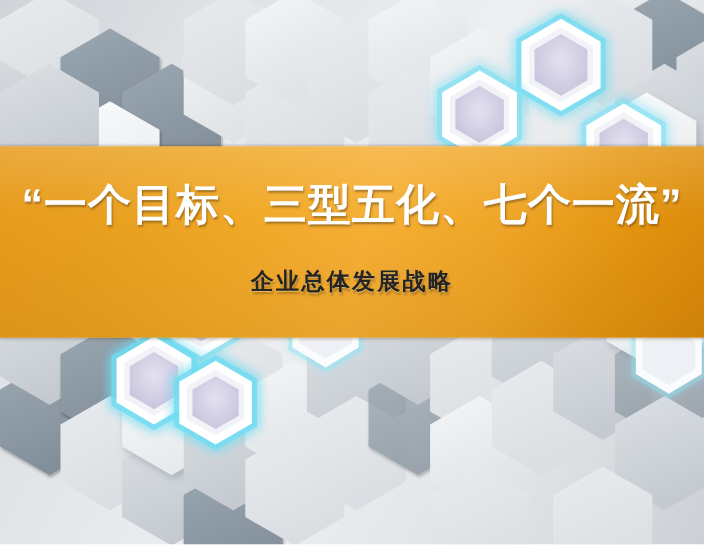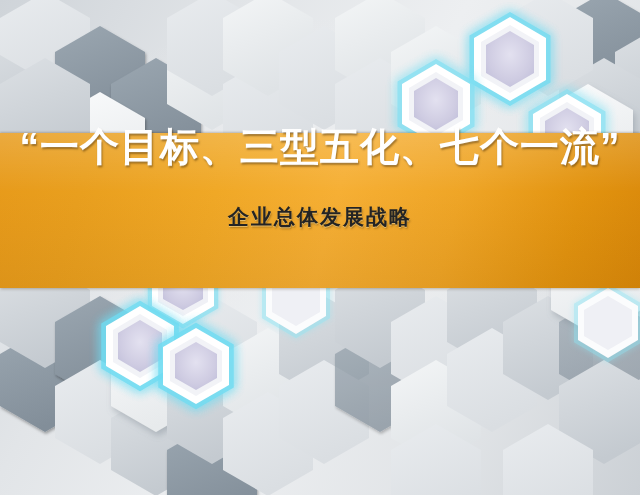--- a/index.html
+++ b/index.html
@@ -20,29 +20,29 @@
   }
 
   
   #hexfield { position:absolute; inset:0; }
   #hexfield svg { display:block; width:640px; height:495px; }
 
   
   .band {
     position:absolute;
     left:0; right:0;
-    top:133px; height:155px;
+    top:133px; height:174px;
     background:linear-gradient(105deg,
         #E79A1A 0%, #E99F1E 14%, #F0A826 34%,
         #F6AF34 52%, #EFA526 70%, #E2930F 88%, #D9880A 100%);
     box-shadow:0 1px 3px rgba(60,40,0,.28), 0 -1px 2px rgba(60,40,0,.18);
     display:flex;
     flex-direction:column;
     align-items:center;
-    justify-content:flex-start;
+    justify-content:center;
   }
   .band::after{
     content:"";
     position:absolute; inset:0;
     background:linear-gradient(180deg, rgba(255,255,255,.16) 0%, rgba(255,255,255,0) 38%, rgba(120,70,0,.10) 100%);
     pointer-events:none;
   }
 
   .band-title {
     position:relative; z-index:2;

